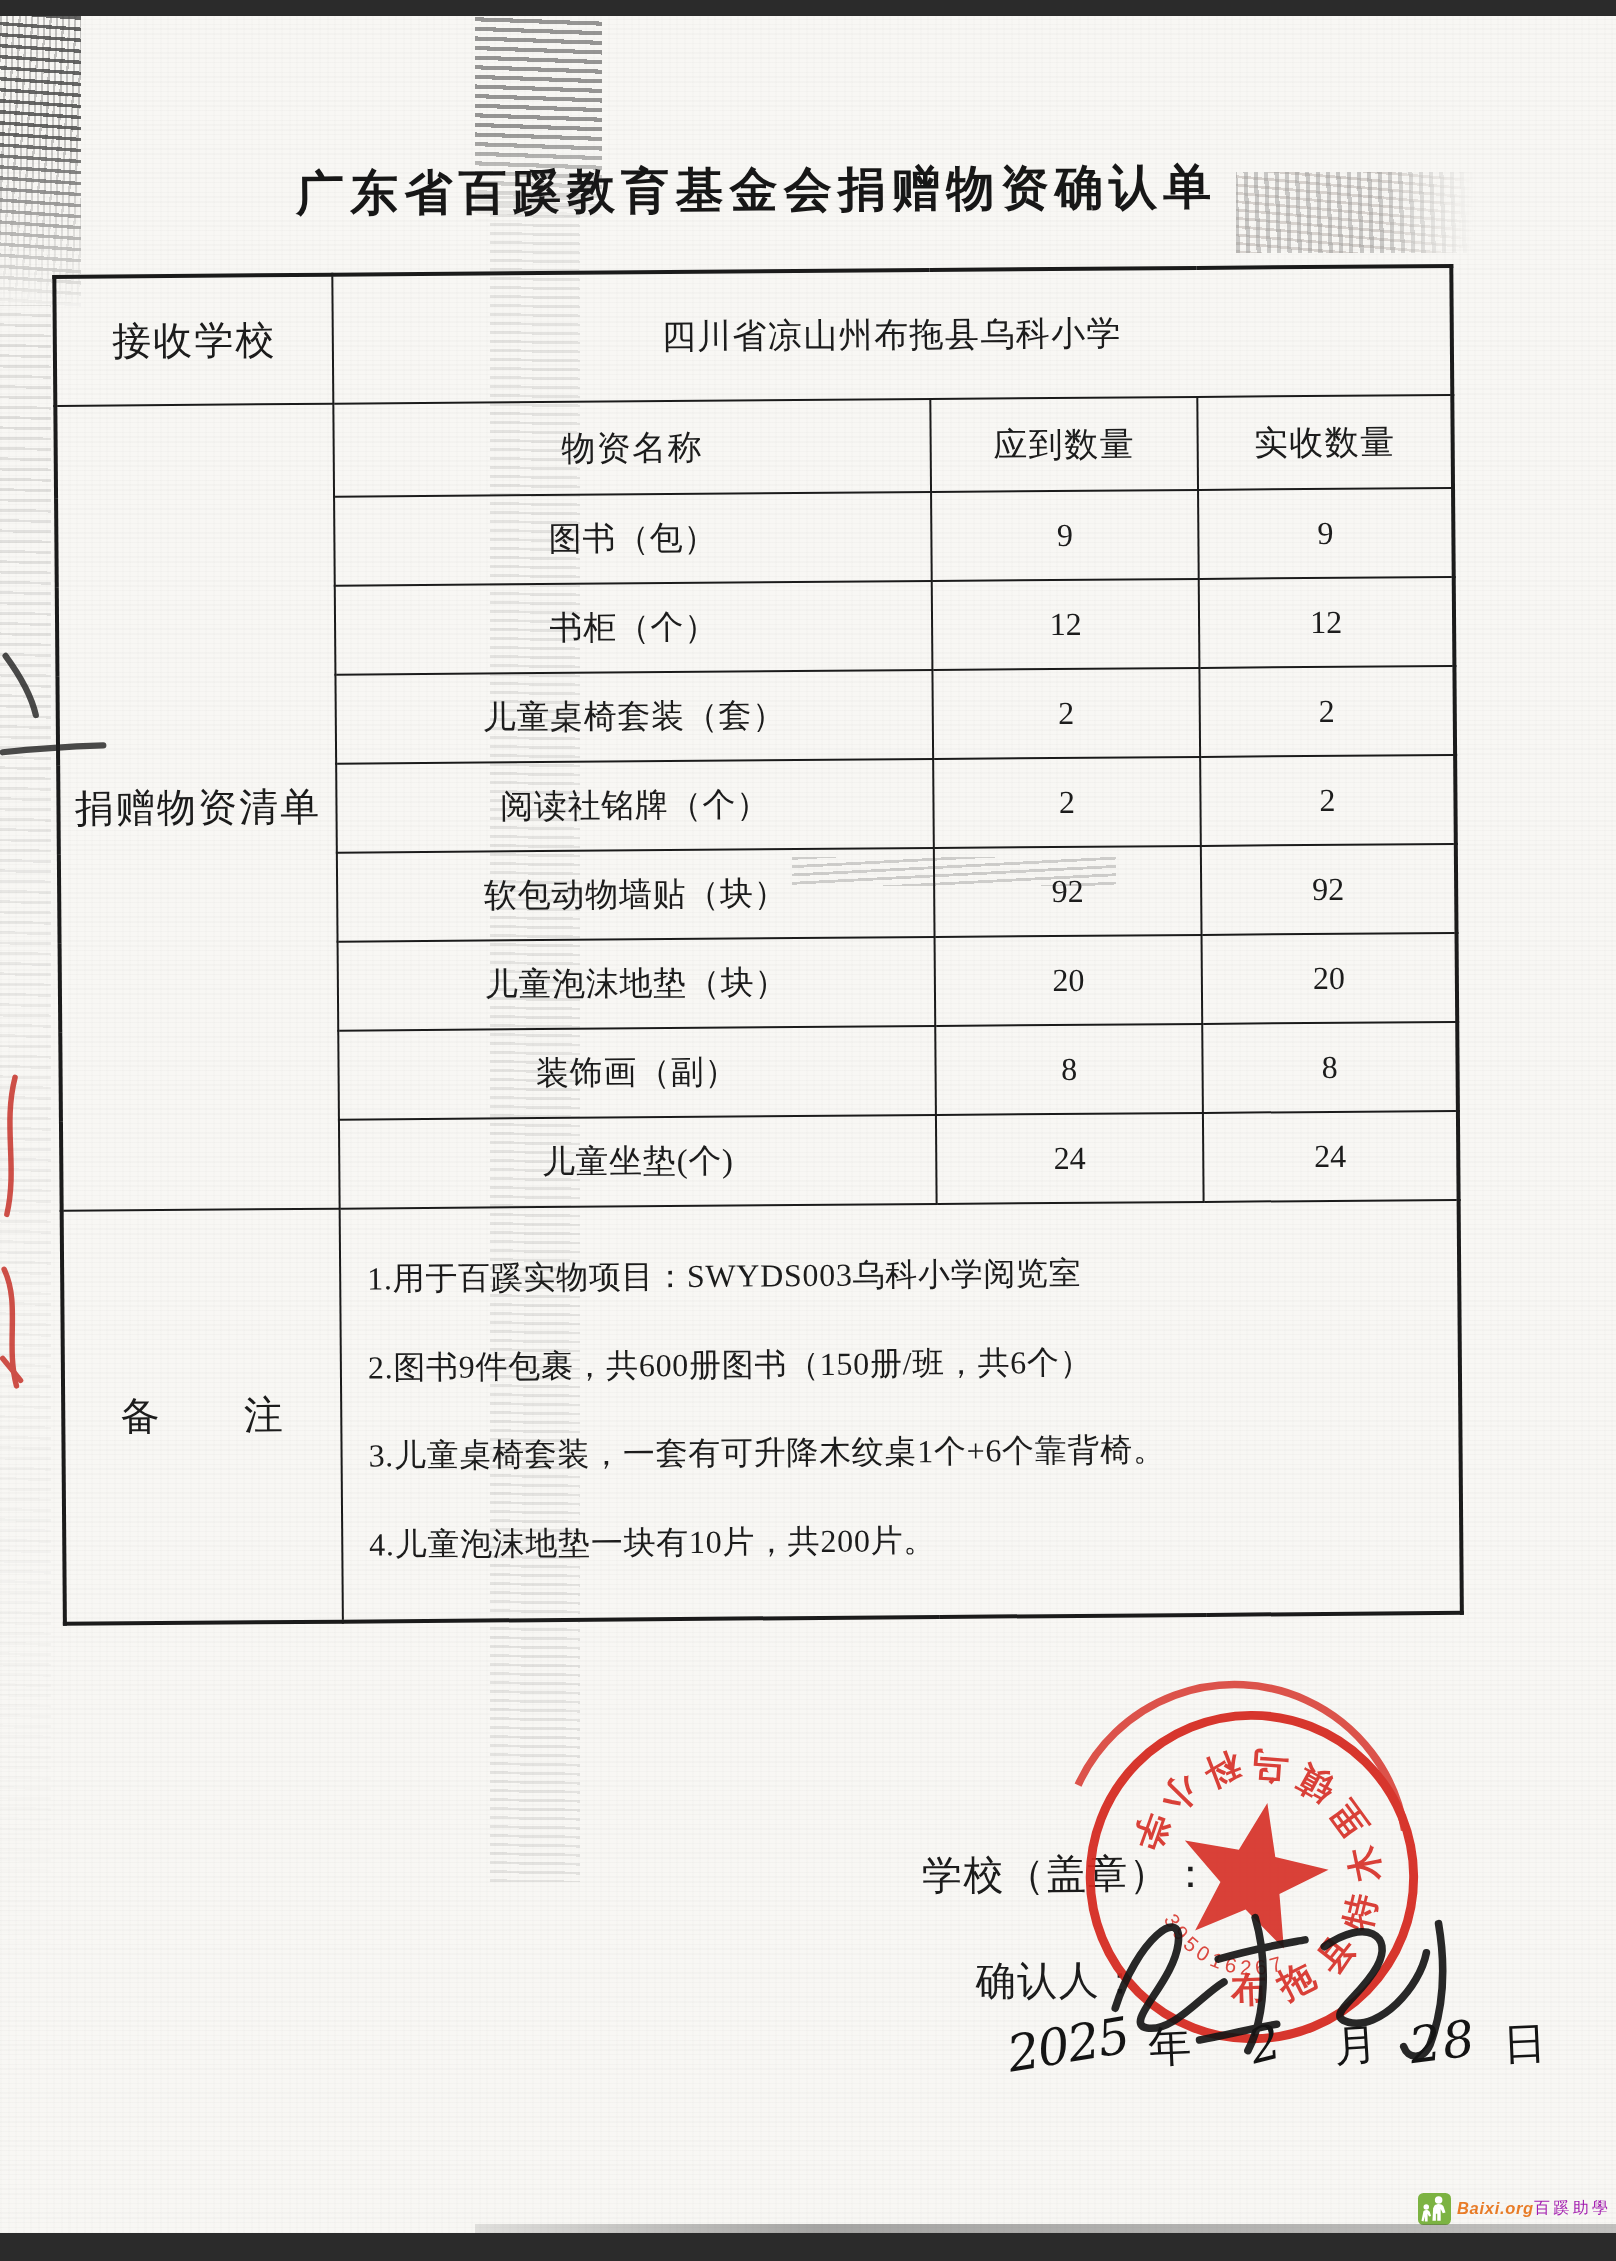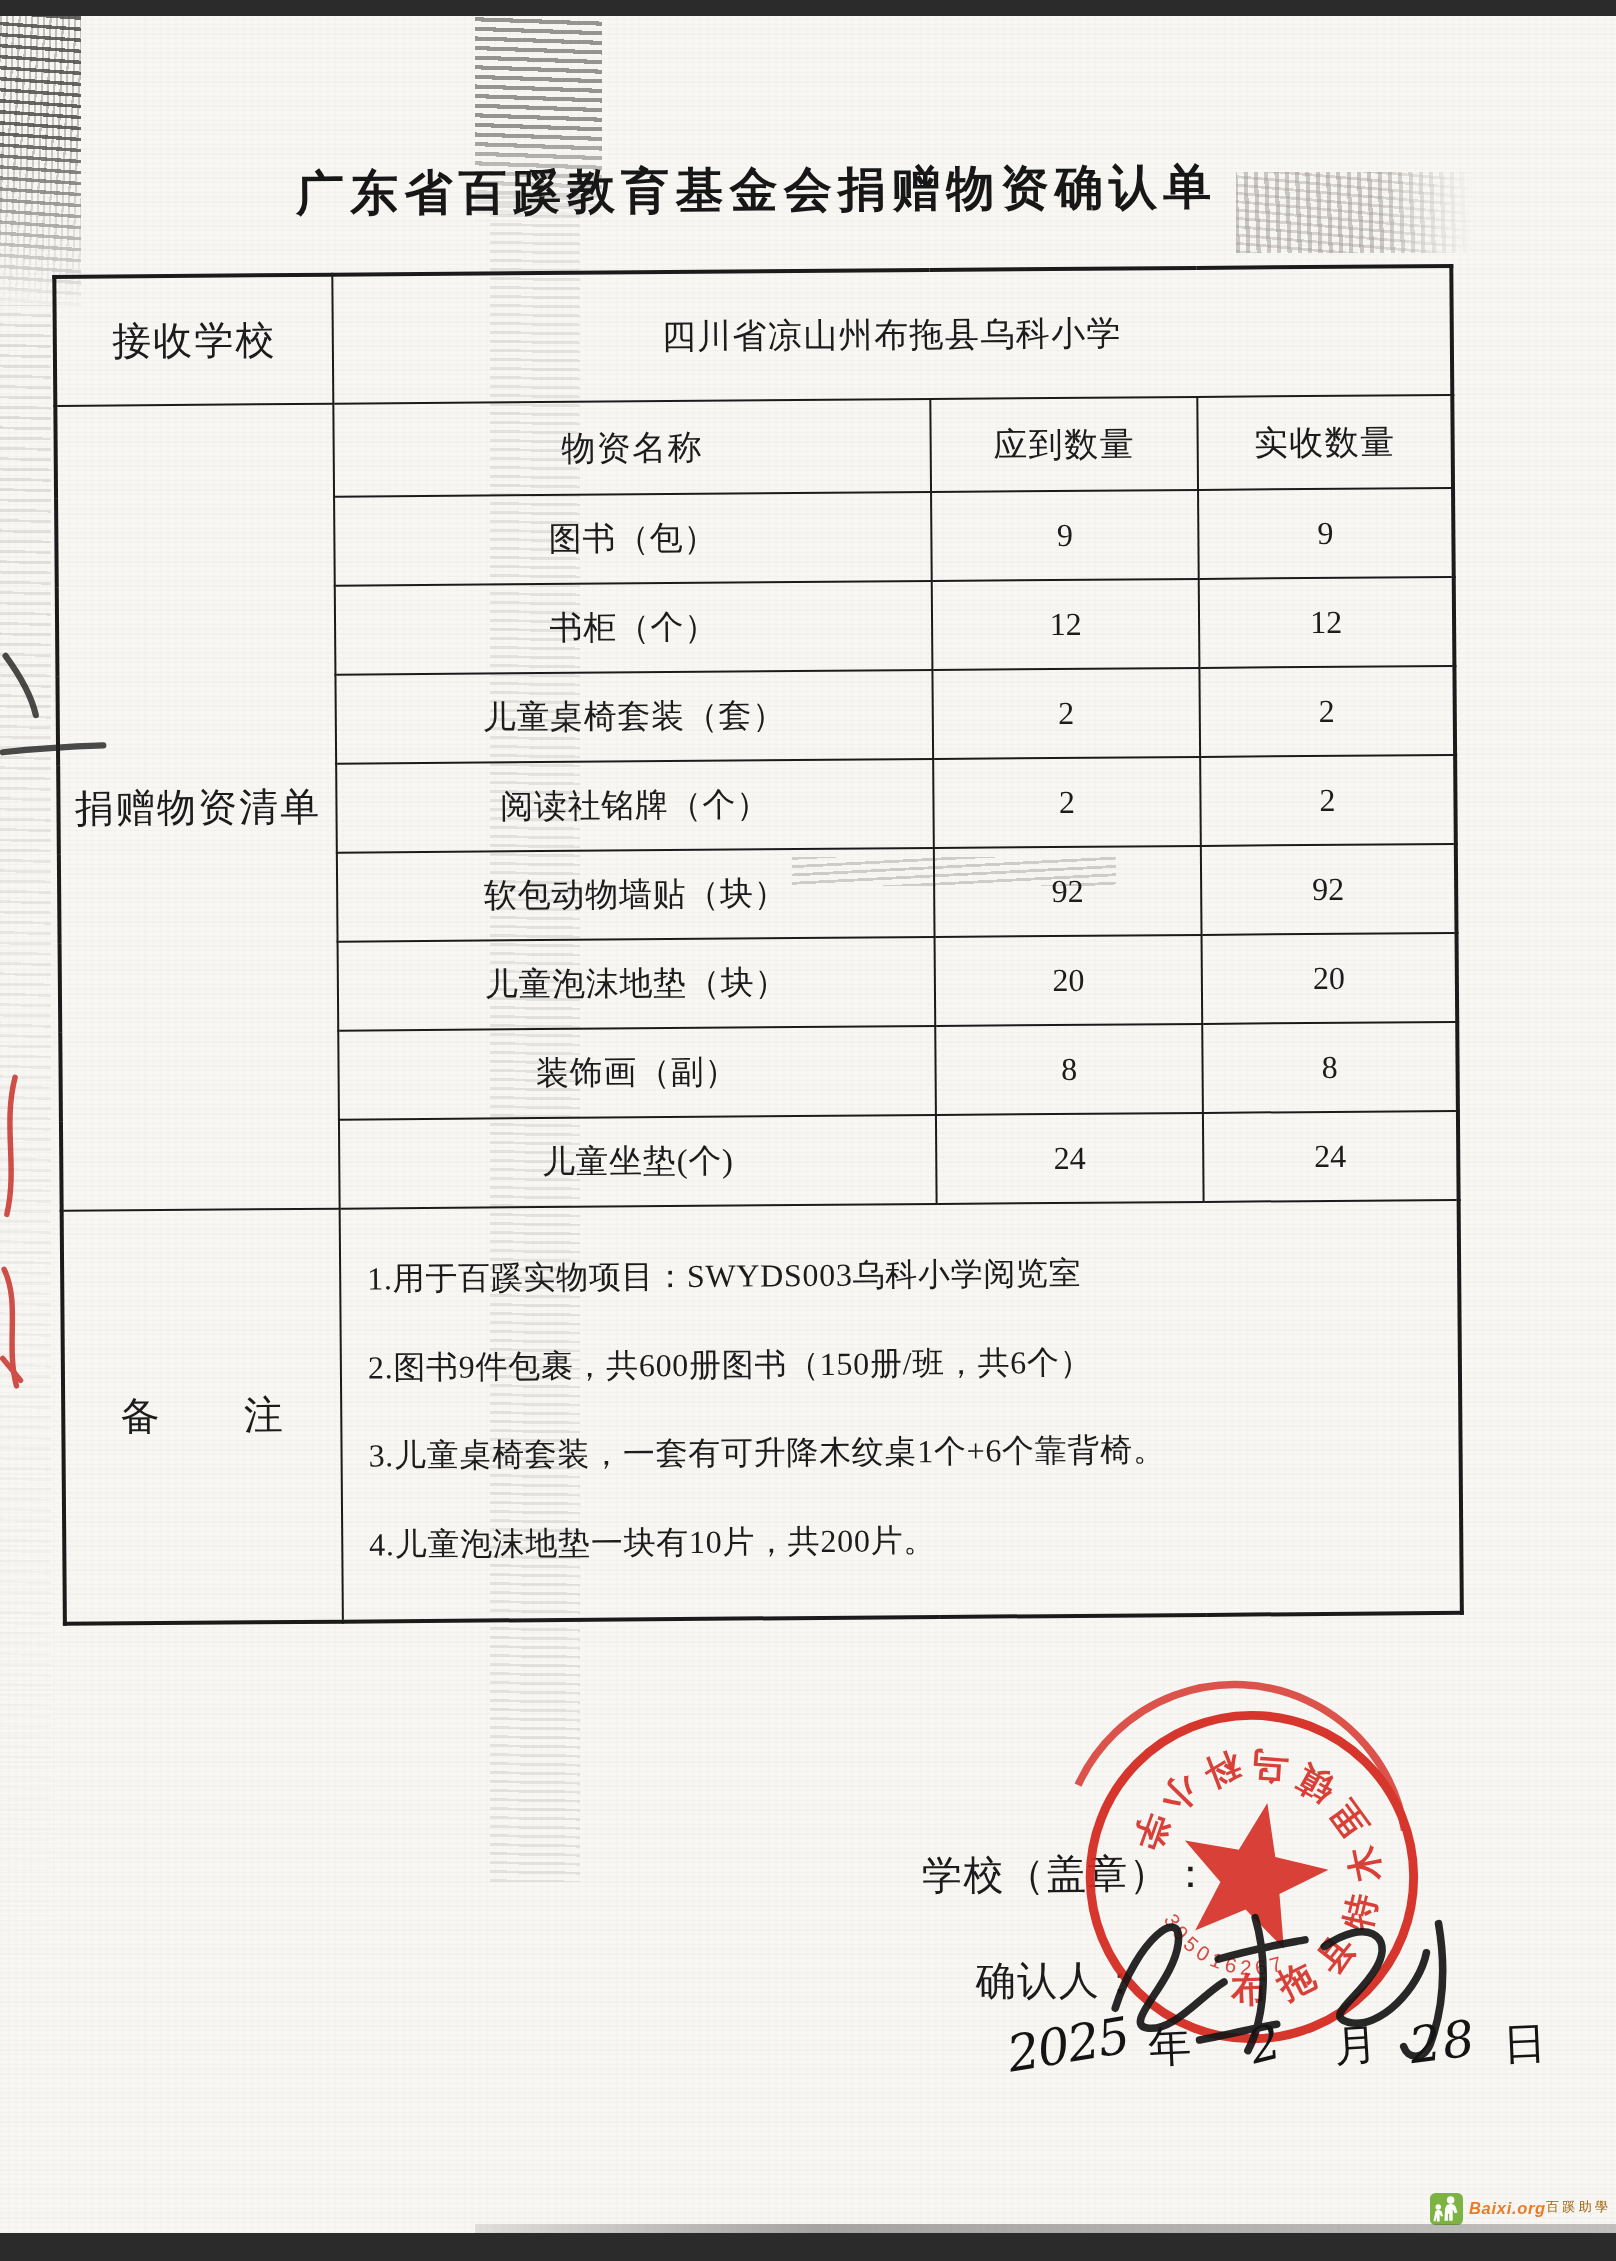--- a/index.html
+++ b/index.html
@@ -68,21 +68,21 @@
   .stamp{position:absolute;left:1043px;top:1665px;width:406px;height:406px;z-index:5;opacity:.93;}
 
   
   .logo{
     position:absolute;right:5.5px;bottom:8.3px;z-index:7;display:flex;align-items:center;gap:5.5px;
     font-family:"Liberation Sans",sans-serif;
   }
   .logo-square{width:33px;height:32px;border-radius:5.5px;background:var(--logo-green,#7cb342);position:relative;flex:0 0 auto;}
   .logo-texts{display:flex;line-height:1.05;}
   .logo-name{color:var(--logo-orange,#e87c28);font-size:16.5px;font-weight:bold;font-style:italic;letter-spacing:0.7px;}
-  .logo-sub{color:#a16207;font-size:13px;letter-spacing:3.4px;}
+  .logo-sub{color:#a21caf;font-size:16px;letter-spacing:3.4px;}
 
   
   .artifact{position:absolute;pointer-events:none;z-index:8;}
   .a-topleft{
     left:0;top:0;width:81px;height:296px;opacity:.75;
     background:
       repeating-linear-gradient(4deg, rgba(20,20,20,.85) 0 3.4px, transparent 3.4px 11px),
       repeating-linear-gradient(92deg, rgba(40,40,40,.35) 0 2.1px, transparent 2.1px 6.2px);
     -webkit-mask-image:linear-gradient(180deg,#000 0 40%,transparent 100%);
     mask-image:linear-gradient(180deg,#000 0 40%,transparent 100%);

